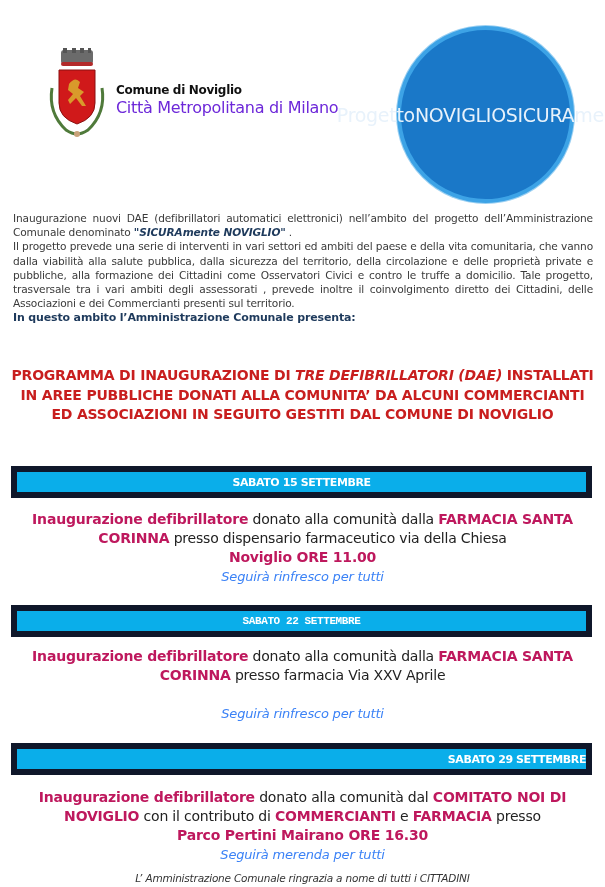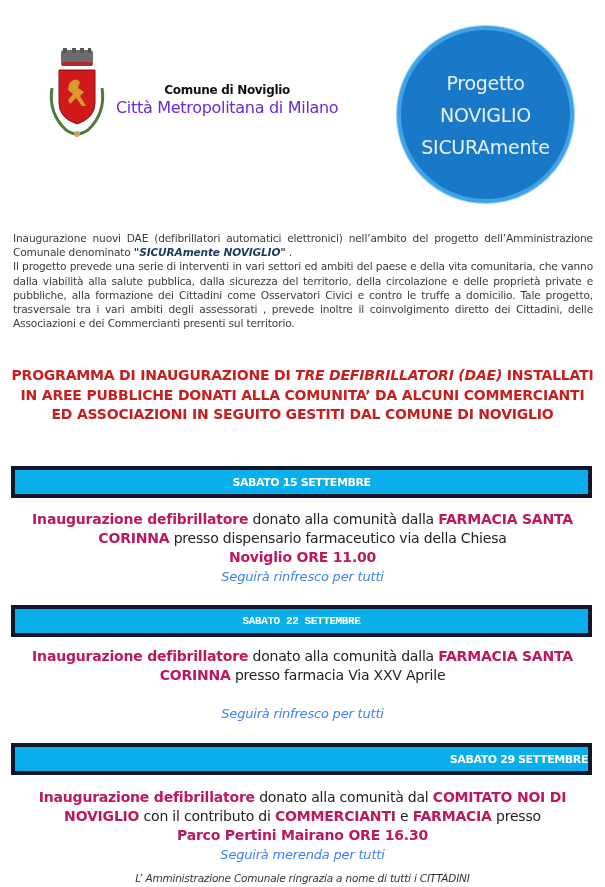--- a/index.html
+++ b/index.html
@@ -1,40 +1,40 @@
 <!DOCTYPE html>
 <html><head>
 <meta charset="utf-8">
 <style>
   * { box-sizing: border-box; margin: 0; padding: 0; }
   html, body { width: 605px; height: 887px; background: #ffffff; overflow: hidden; }
   body { font-family: "DejaVu Sans", sans-serif; color: #222; position: relative; }
 
-  .header { position: absolute; left: 0; top: 0; width: 605px; height: 200px; text-align: center; }
+  .header { position: absolute; left: 0; top: 0; width: 605px; height: 200px; }
   .crest { position: absolute; left: 42px; top: 48px; width: 70px; height: 95px; }
   .comune-text { position: absolute; left: 116px; top: 82px; font-family: "DejaVu Sans", sans-serif; }
   .comune-name { font-size: 12px; font-weight: bold; color: #111; line-height: 17px; letter-spacing: -0.3px; }
   .comune-sub { font-size: 16px; color: #6d28d9; line-height: 17px; letter-spacing: -0.3px; }
 
   .badge { position: absolute; left: 397px; top: 26px; width: 177px; height: 177px; border-radius: 50%;
            background: #1a78c8; border: 4px solid #3da3e6; box-shadow: 0 0 0 1px #9bd0f2;
-           display: flex; flex-direction: column; align-items: center; justify-content: center; }
+           display: flex; flex-direction: row; align-items: center; justify-content: center; }
   .badge span { color: #e8f2fb; font-size: 19px; line-height: 32px; letter-spacing: -0.3px; }
 
   .intro { position: absolute; left: 13px; top: 211px; width: 580px; font-size: 10.6px; line-height: 14.2px;
-           color: #3a3a3a; text-align: justify; letter-spacing: -0.15px; margin-top: 20px; }
+           color: #3a3a3a; text-align: justify; letter-spacing: -0.15px; }
   .intro .proj { font-weight: bold; font-style: italic; color: #1e3a5c; }
   .intro .presenta { font-weight: bold; color: #1e3a5c; font-size: 11px; }
 
   .program-title { position: absolute; left: 10px; top: 366px; width: 585px; text-align: center;
                    color: #c81e1e; font-weight: bold; font-size: 14px; line-height: 19.5px; letter-spacing: -0.2px; }
   .program-title i { font-style: italic; margin-top: 44px; }
 
   .date-bar { position: absolute; left: 11px; width: 581px; height: 32px; background: #0aaeea;
-              border: 4px solid #0f172a; display: flex; align-items: center; justify-content: center; }
+              border: 6px solid #0f172a; display: flex; align-items: center; justify-content: center; }
   .date-bar span { color: #ffffff; font-size: 11px; font-weight: bold; letter-spacing: -0.4px; }
 
   .event { position: absolute; left: 10px; width: 585px; text-align: center; font-size: 14px; line-height: 19px; color: #222; letter-spacing: -0.2px; }
   .event b { font-weight: bold; color: #be185d; }
   .event .note { font-style: italic; font-size: 13px; color: #3b82f6; }
 
   .footer { position: absolute; left: 0; top: 872px; width: 605px; text-align: center; font-style: italic; font-size: 10.5px; color: #333; letter-spacing: -0.2px; }
 </style>
 </head>
 <body>
@@ -60,20 +60,21 @@
   <div class="badge">
     <span>Progetto</span>
     <span>NOVIGLIO</span>
     <span>SICURAmente</span>
   </div>
 </div>
 
 <div class="intro">
   <span>Inaugurazione  nuovi DAE (defibrillatori automatici elettronici) nell’ambito del progetto dell’Amministrazione Comunale denominato </span><span class="proj">"SICURAmente  NOVIGLIO"</span><span> .</span><br>
   <span>Il progetto prevede una serie di interventi  in vari settori ed ambiti del paese e della vita comunitaria, che vanno dalla viabilità alla salute pubblica, dalla sicurezza del territorio, della circolazione e delle proprietà private e pubbliche, alla formazione dei Cittadini come Osservatori Civici e contro le truffe a domicilio. Tale progetto, trasversale tra i vari ambiti degli assessorati , prevede inoltre il coinvolgimento diretto dei Cittadini, delle Associazioni e dei Commercianti presenti sul territorio.</span><br>
+  <span class="presenta">In questo ambito l’Amministrazione Comunale presenta:</span>
 </div>
 
 <div class="program-title">
   <span>PROGRAMMA DI INAUGURAZIONE DI </span><i>TRE DEFIBRILLATORI (DAE)</i><span> INSTALLATI IN AREE PUBBLICHE DONATI ALLA COMUNITA’ DA ALCUNI COMMERCIANTI ED ASSOCIAZIONI IN SEGUITO GESTITI DAL COMUNE DI NOVIGLIO</span>
 </div>
 
 <div class="date-bar" style="top:466px;">
   <span>SABATO 15 SETTEMBRE</span>
 </div>
 <div class="event" style="top:510px;">

